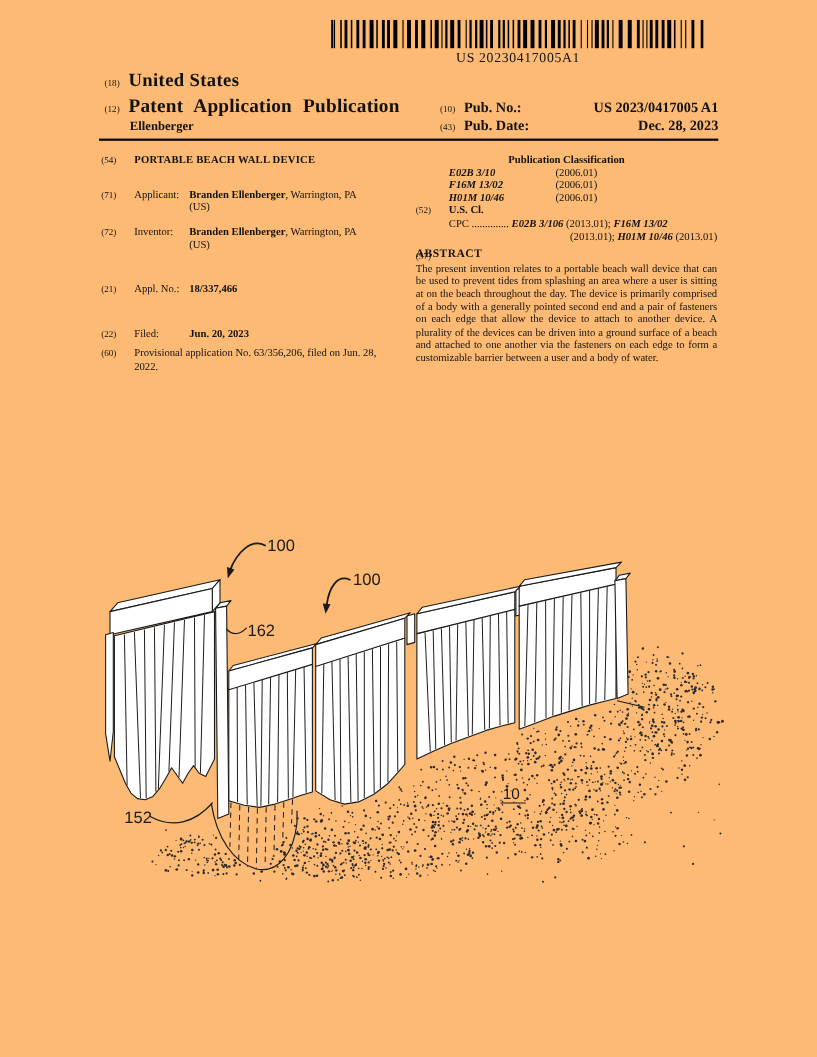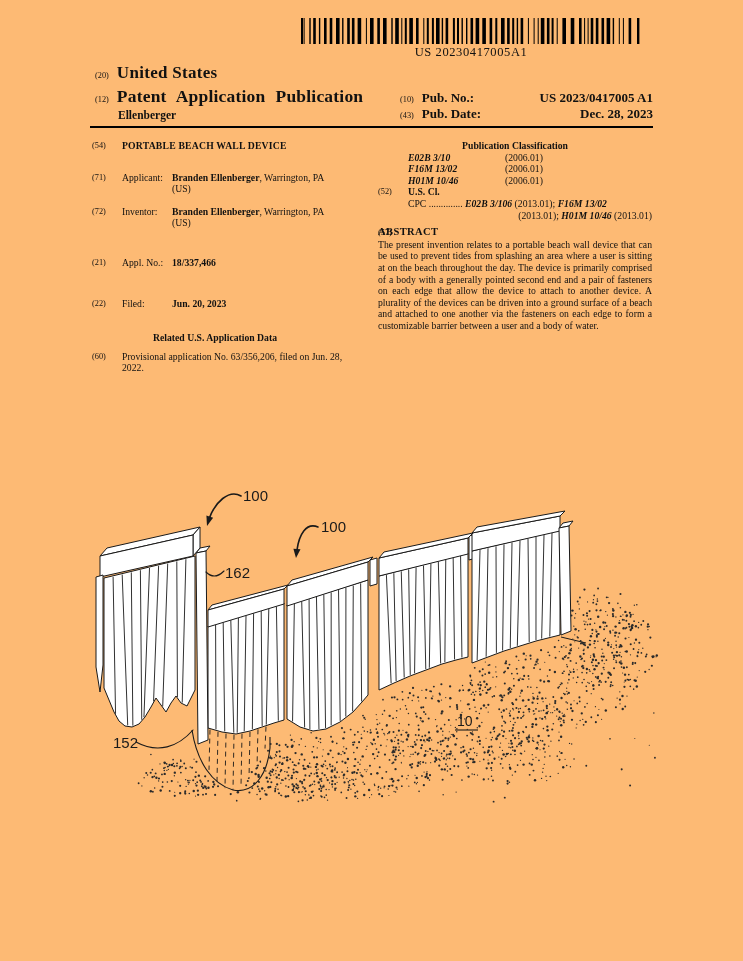--- a/index.html
+++ b/index.html
@@ -97,21 +97,21 @@
       <rect x="305.6" y="0" width="3.6" height="26" fill="#000"></rect>
       <rect x="311.7" y="0" width="1.4" height="26" fill="#000"></rect>
       <rect x="317.79999999999995" y="0" width="1" height="26" fill="#000"></rect>
       <rect x="321.9" y="0" width="1" height="26" fill="#000"></rect>
       <rect x="327.59999999999997" y="0" width="2.6" height="26" fill="#000"></rect>
       <rect x="336" y="0" width="2.4" height="26" fill="#000"></rect>
     </svg>
   <div class="abs bc-num" style="left:301px;top:45px;width:340px;">US 20230417005A1</div>
 
   <div class="abs hrow" style="left:95px;top:63px;">
-    <span class="code">(20)</span>
+    <span class="code">(18)</span>
     <span class="h-big">United States</span>
   </div>
   <div class="abs hrow" style="left:95px;top:86px;justify-content:space-between;">
     <span class="code">(12)</span>
     <span class="h-kind">Patent Application Publication</span>
   </div>
   <div class="abs h-author" style="left:118px;top:109px;">Ellenberger</div>
 
   <div class="abs hrow" style="left:400px;top:90px;width:253px;">
     <span class="code">(10)</span>
@@ -159,21 +159,20 @@
     </div>
 
     <div class="item" style="margin-top:29px;">
       <span class="code">(22)</span>
       <span class="lblval">
         <span>Filed:</span>
         <span class="b">Jun. 20, 2023</span>
       </span>
     </div>
 
-    <div class="center-b" style="margin-top:23px;padding-right:22px;">Related U.S. Application Data</div>
 
     <div class="item" style="margin-top:7px;">
       <span class="code">(60)</span>
       <span>Provisional application No. 63/356,206, filed on Jun. 28, 2022.</span>
     </div>
   </div>
 
   <div class="colR">
     <div class="center-b">Publication Classification</div>
 

